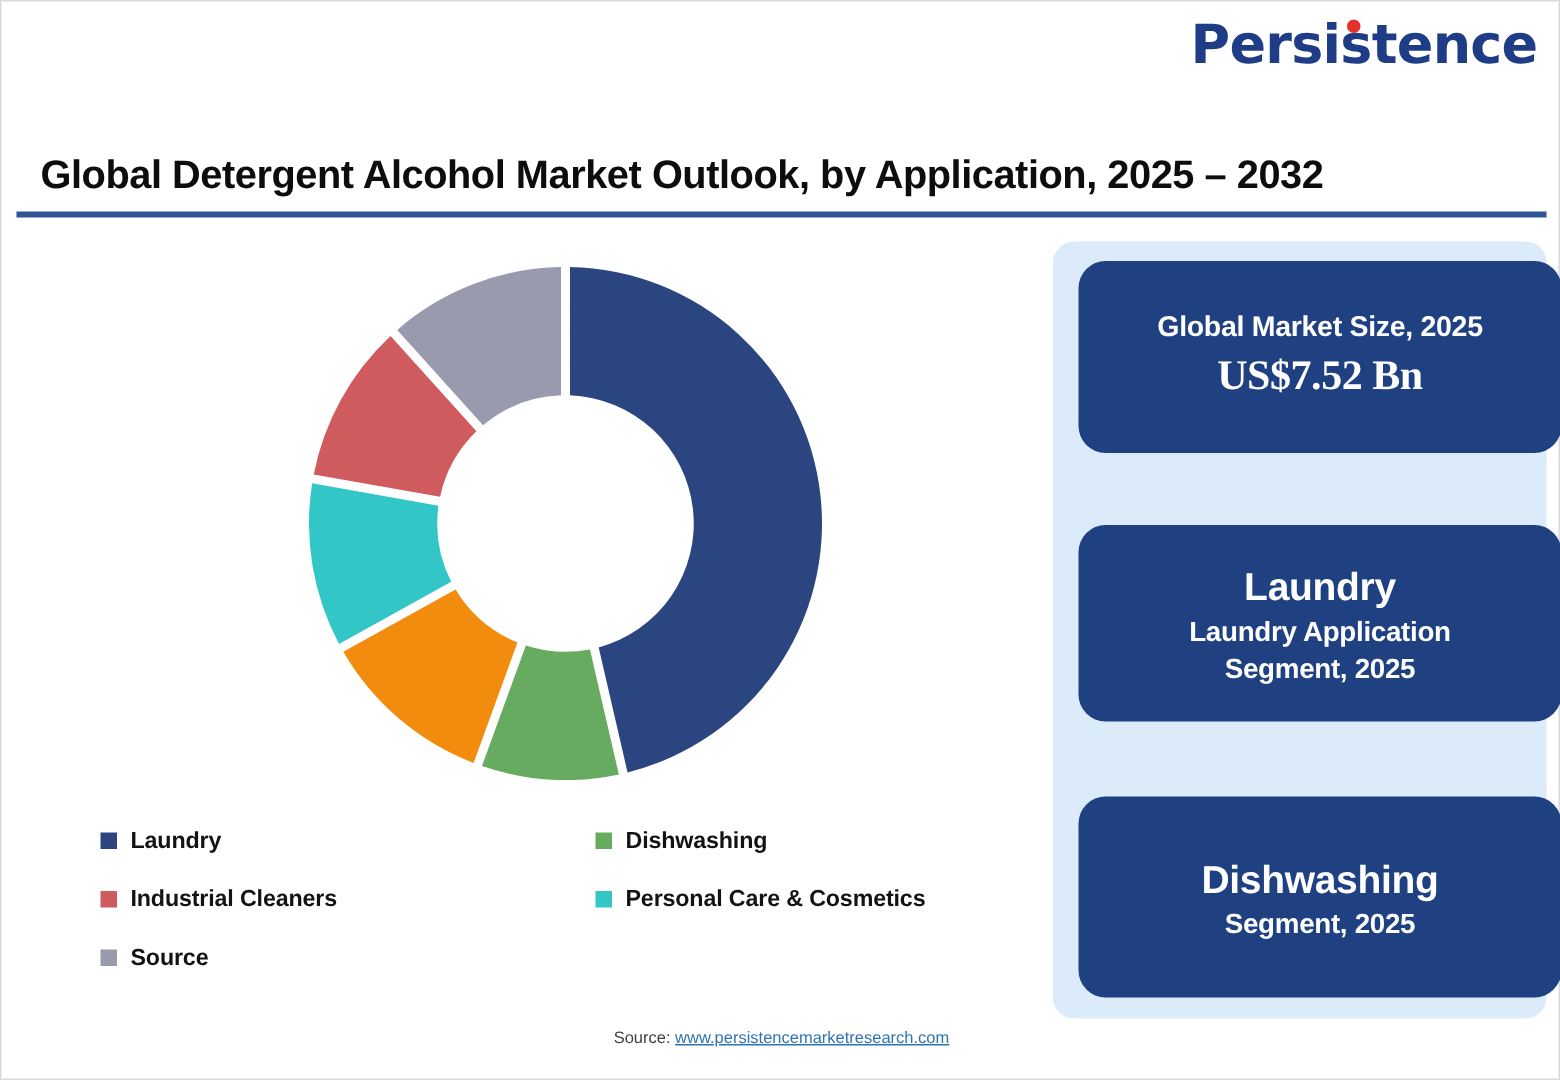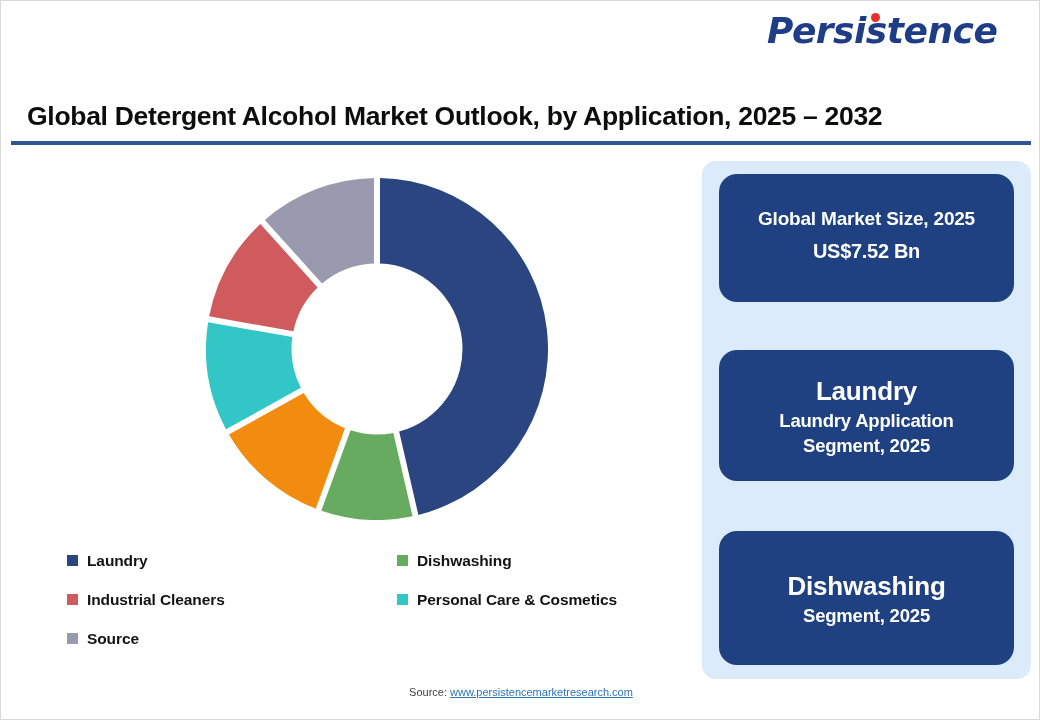--- a/index.html
+++ b/index.html
@@ -14,22 +14,21 @@
     width: 1040px; height: 720px;
     background: #ffffff;
     border: 1px solid #d9d9d9;
   }
 
   
   .logo-block {
     position: absolute;
     right: 14px; top: 10px;
     width: 258px; height: 62px;
-    text-align: left;
-    font-style: italic;
+    text-align: right;
   }
   .logo-main {
     font-size: 36px;
     font-weight: bold;
     color: #1F3D87;
     letter-spacing: -0.5px;
     line-height: 40px;
     font-family: "DejaVu Sans", sans-serif;
     position: relative;
     display: inline-block;
@@ -109,45 +108,46 @@
   .side-panel {
     position: absolute;
     left: 701px; top: 160px;
     width: 329px; height: 518px;
     background: #DCEBF9;
     border-radius: 14px;
   }
   .card {
     position: absolute;
     left: 17px;
-    width: 295px;
+    width: 322px;
     background: #1F4181;
     border-radius: 18px;
     color: #ffffff;
     text-align: center;
     display: flex;
     flex-direction: column;
     align-items: center;
     justify-content: center;
   }
   #card-market-size { top: 13px;  height: 128px; }
   #card-leading     { top: 189px; height: 131px; }
   #card-fastgrowing { top: 370px; height: 134px; }
 
   .card-line-small {
     font-size: 19px;
     font-weight: bold;
     line-height: 25px;
     letter-spacing: -0.2px;
   }
   .card-line-big {
-    font-size: 20px;
+    font-size: 28px;
     font-weight: bold;
     line-height: 40px;
     letter-spacing: -0.3px;
+    font-family: Liberation Serif, serif;
   }
   .card-line-head {
     font-size: 26px;
     font-weight: bold;
     line-height: 34px;
     letter-spacing: -0.2px;
   }
   .card-line-sub {
     font-size: 18.5px;
     font-weight: bold;

